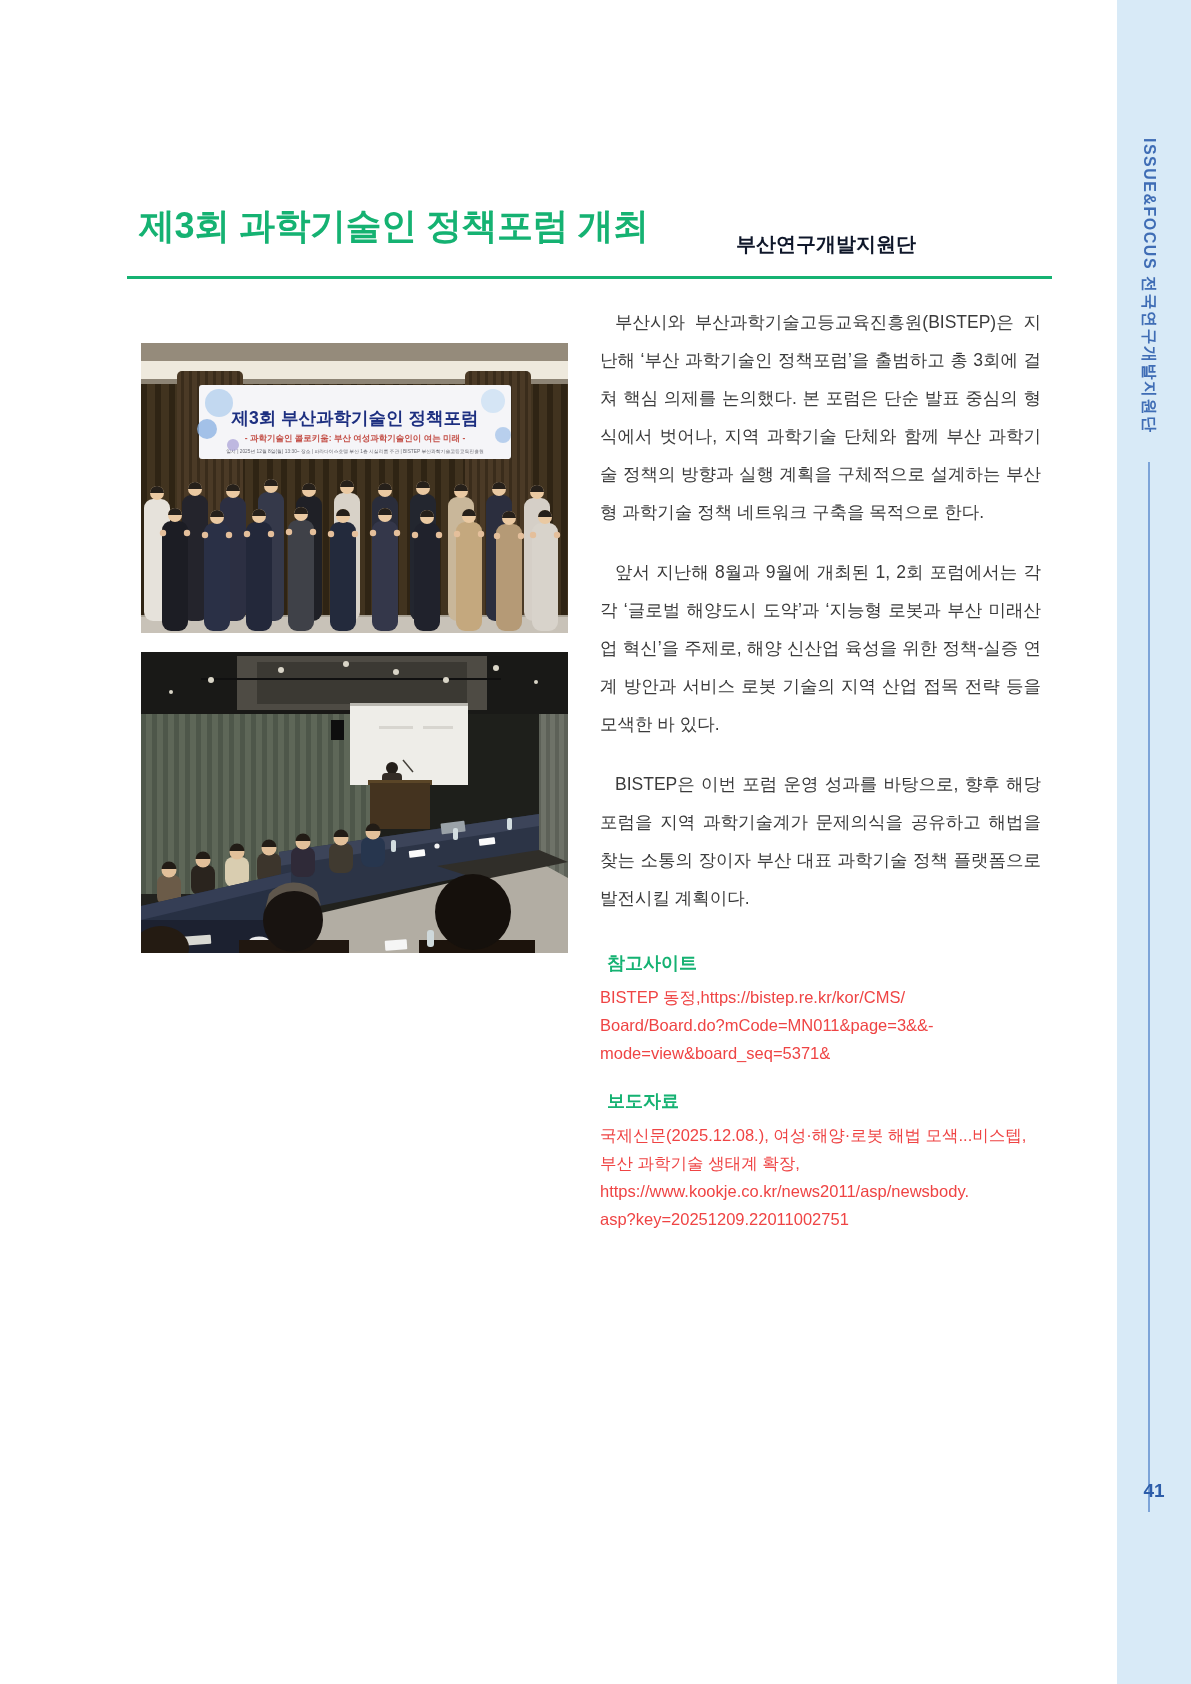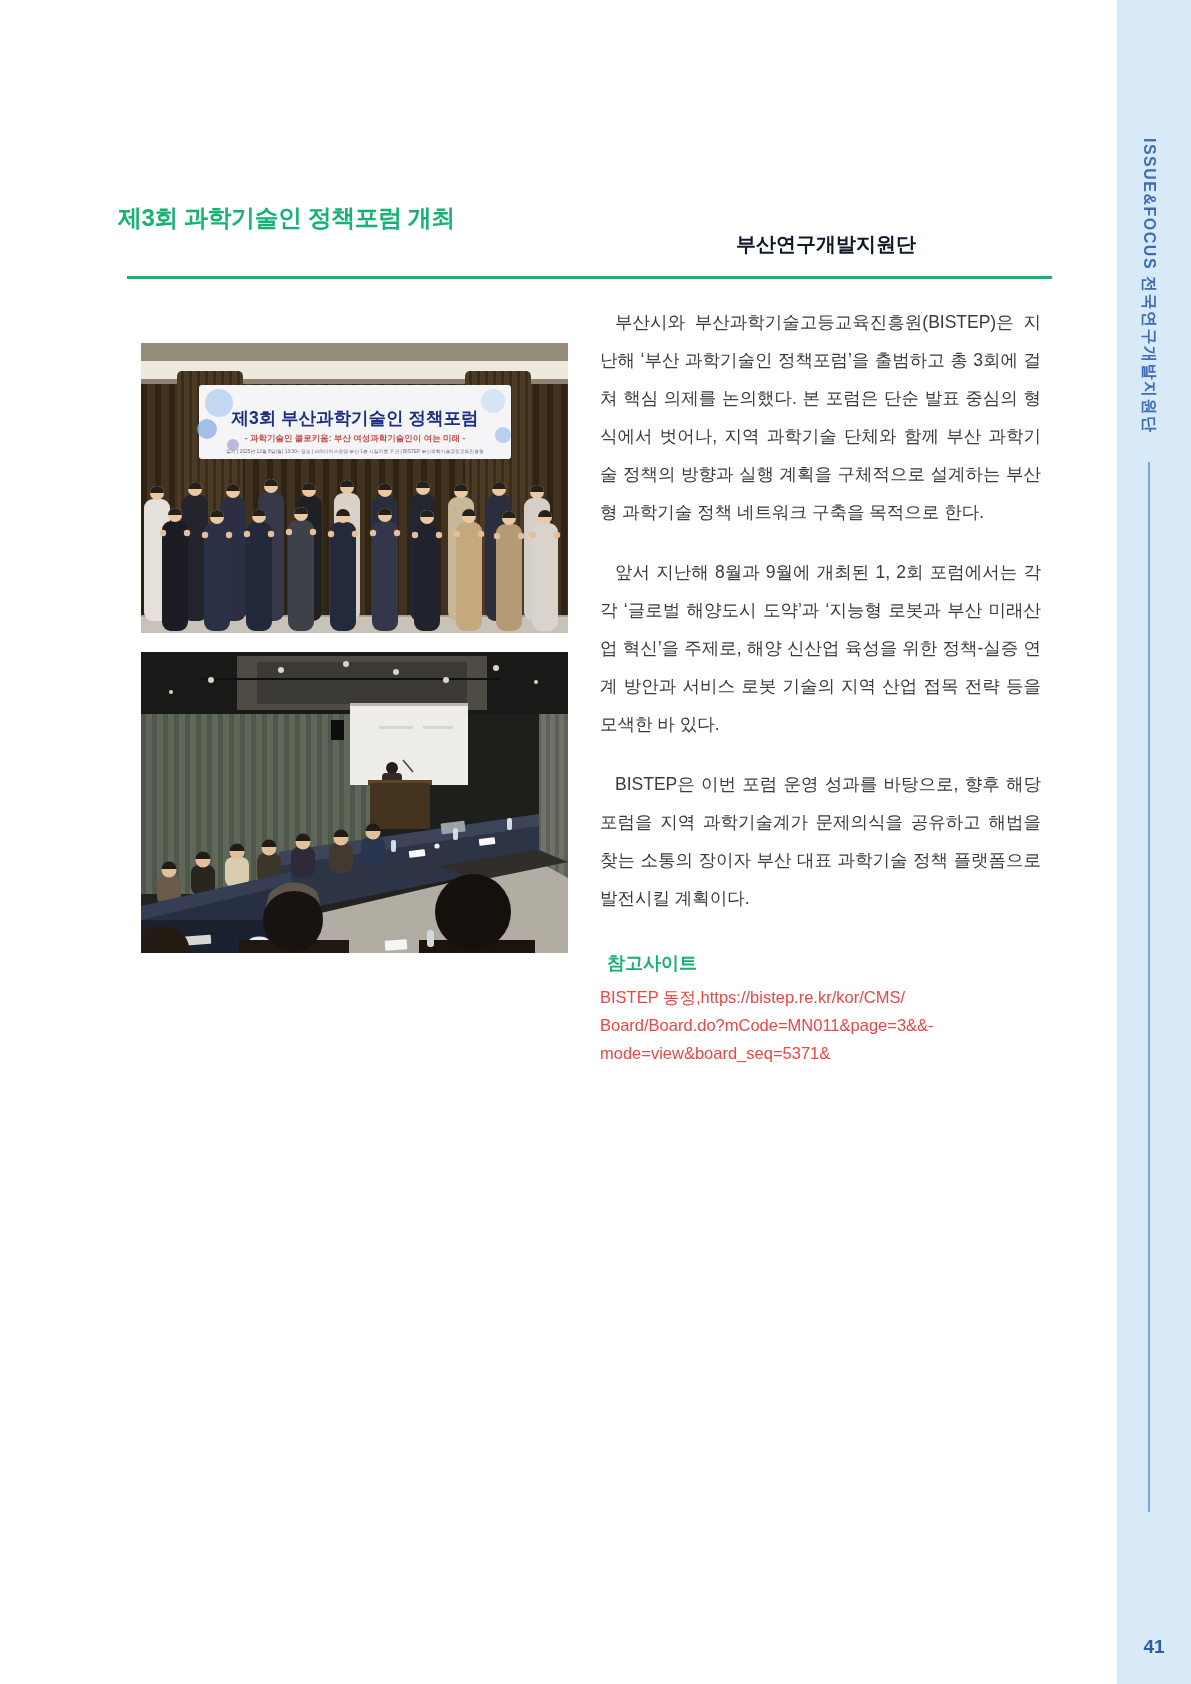--- a/index.html
+++ b/index.html
@@ -1,20 +1,20 @@
 <!DOCTYPE html>
 <html><head>
 <meta charset="utf-8">
 <style>
   html,body{margin:0;padding:0;background:#ffffff;}
   .page{position:relative;width:1191px;height:1684px;background:#ffffff;overflow:hidden;
         font-family:"Liberation Sans",sans-serif;}
 
   
-  .title{position:absolute;left:118px;top:202px;font-size:24px;font-weight:800;
+  .title{position:absolute;left:139px;top:202px;font-size:36px;font-weight:800;
          color:#15b272;letter-spacing:-0.5px;}
   .org{position:absolute;left:600px;top:231px;width:452px;text-align:center;
        font-size:20px;font-weight:700;color:#0f172a;}
   .rule{position:absolute;left:127px;top:276px;width:925px;height:3px;background:#15b272;}
 
   
   .photo{position:absolute;left:141px;display:block;}
   #photo1{top:343px;}
   #photo2{top:652px;}
 
@@ -28,21 +28,21 @@
                text-indent:0;text-align:left;line-height:24px;}
   .ref-text{font-size:16.5px;line-height:28px;color:#ef4444;white-space:pre-line;
             word-break:break-all;text-indent:0;text-align:left;}
 
   
   .sidebar{position:absolute;right:0;top:0;width:74px;height:1684px;background:#d8eaf7;}
   .sidebar-label{position:absolute;left:1159px;top:138px;transform:rotate(90deg);
                  transform-origin:left top;font-size:16px;font-weight:600;
                  letter-spacing:1.5px;color:#3f6db5;white-space:nowrap;}
   .sidebar-line{position:absolute;left:1148px;top:462px;width:2px;height:1050px;background:#7da4d8;}
-  .page-number{position:absolute;left:1117px;top:1636px;width:74px;text-align:center;
+  .page-number{position:absolute;left:1117px;top:1480px;width:74px;text-align:center;
                font-size:19px;font-weight:700;color:#2d5da9;}
 </style>
 </head>
 <body>
 
 <div class="page">
 
   <div class="title">제3회 과학기술인 정책포럼 개최</div>
   <div class="org">부산연구개발지원단</div>
   <div class="rule"></div>
@@ -282,20 +282,27 @@
     <p>앞서 지난해 8월과 9월에 개최된 1, 2회 포럼에서는 각각 ‘글로벌 해양도시 도약’과 ‘지능형 로봇과 부산 미래산업 혁신’을 주제로, 해양 신산업 육성을 위한 정책-실증 연계 방안과 서비스 로봇 기술의 지역 산업 접목 전략 등을 모색한 바 있다.</p>
     <p>BISTEP은 이번 포럼 운영 성과를 바탕으로, 향후 해당 포럼을 지역 과학기술계가 문제의식을 공유하고 해법을 찾는 소통의 장이자 부산 대표 과학기술 정책 플랫폼으로 발전시킬 계획이다.</p>
 
     <div class="refs">
       <div class="ref-block">
         <div class="ref-heading">참고사이트</div>
         <div class="ref-text">BISTEP 동정,https://bistep.re.kr/kor/CMS/
 Board/Board.do?mCode=MN011&amp;page=3&amp;&amp;-
 mode=view&amp;board_seq=5371&amp;</div>
       </div>
+      <div class="ref-block">
+        <div class="ref-heading">보도자료</div>
+        <div class="ref-text">국제신문(2025.12.08.), 여성·해양·로봇 해법 모색...비스텝,
+부산 과학기술 생태계 확장,
+https://www.kookje.co.kr/news2011/asp/newsbody.
+asp?key=20251209.22011002751</div>
+      </div>
     </div>
   </div>
 
   <div class="sidebar"></div>
   <div class="sidebar-label">ISSUE&amp;FOCUS 전국연구개발지원단</div>
   <div class="sidebar-line"></div>
   <div class="page-number">41</div>
 
 </div>
 

